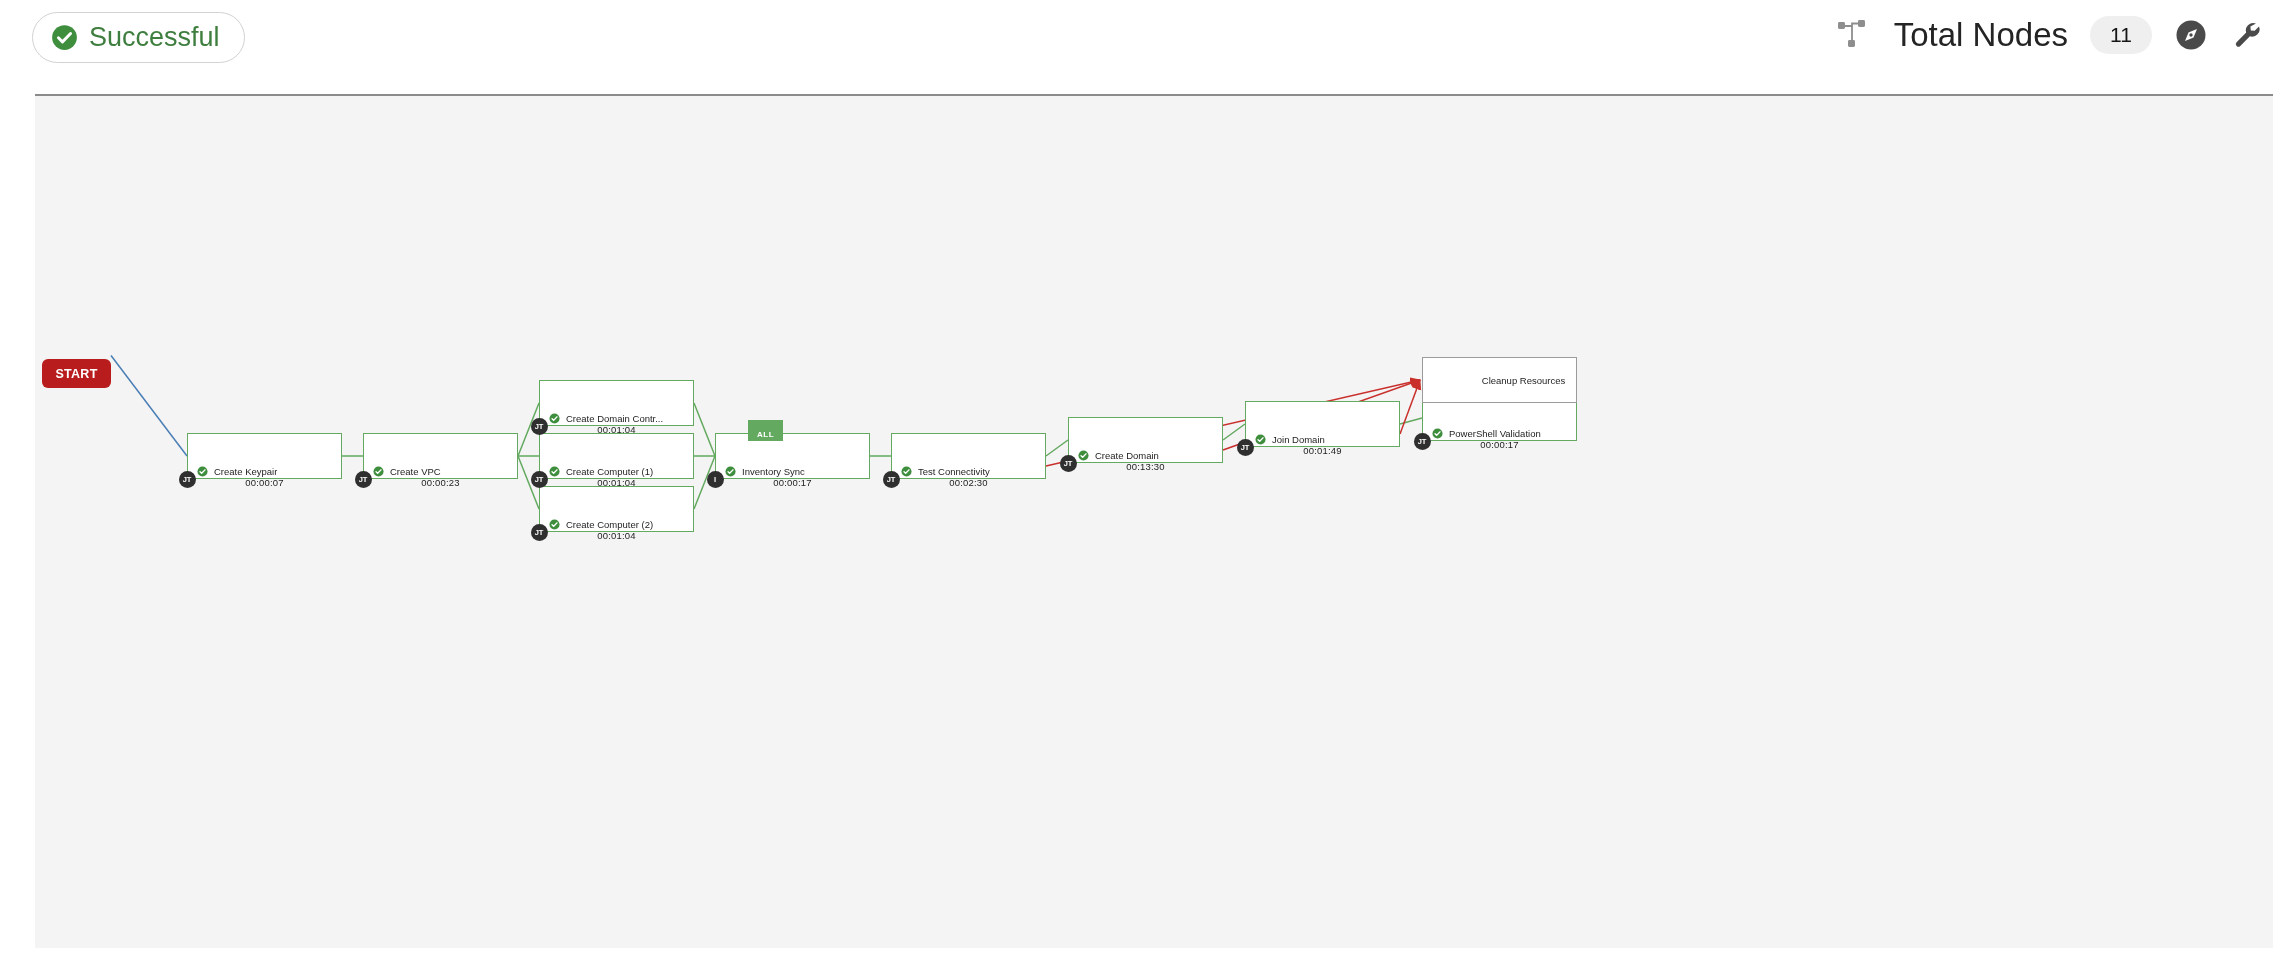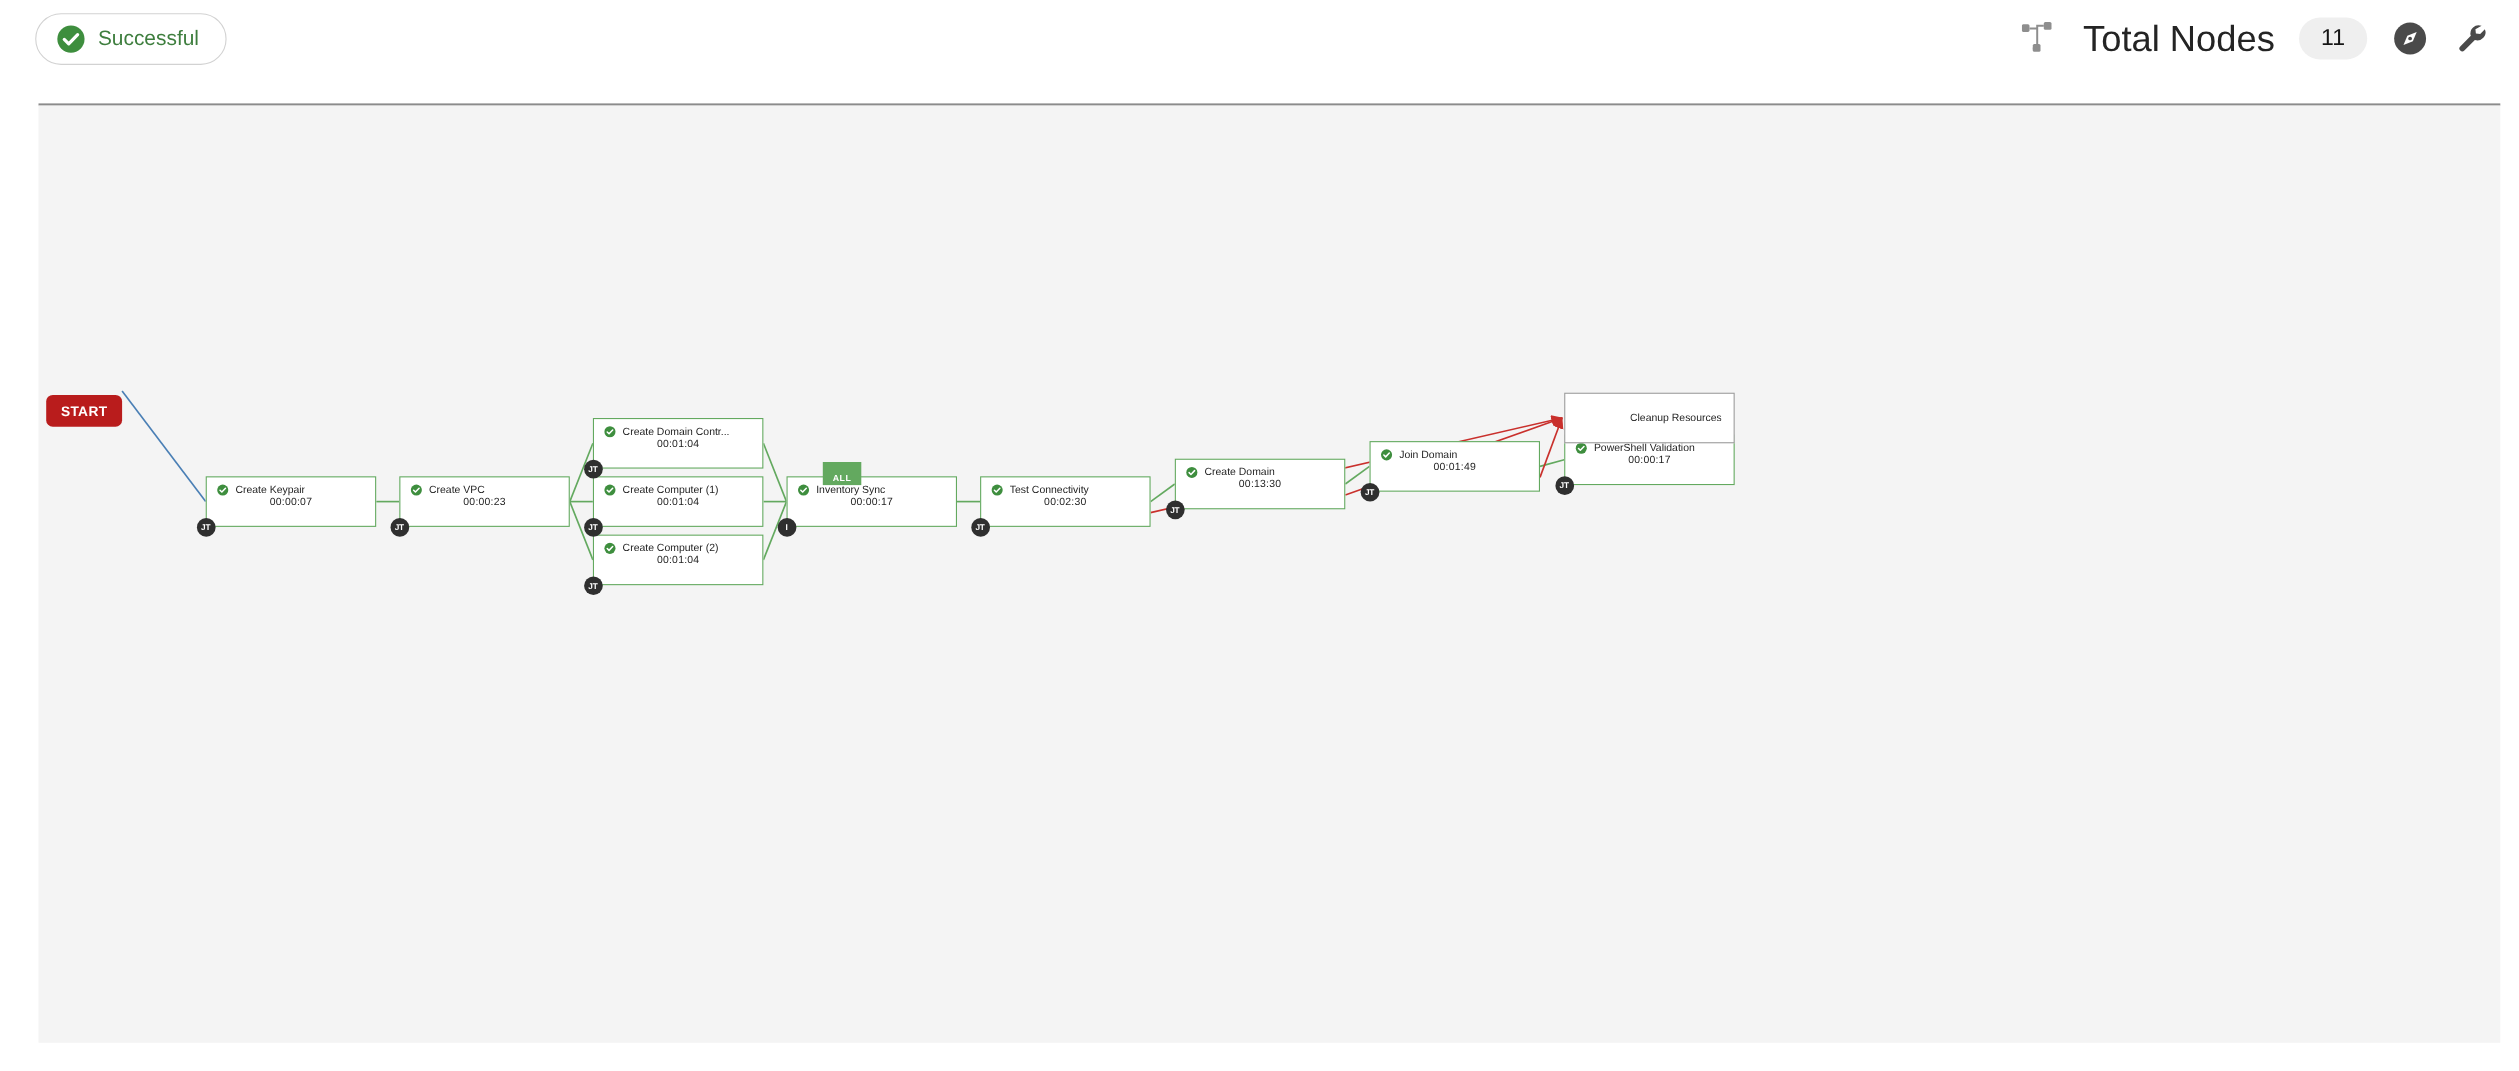--- a/index.html
+++ b/index.html
@@ -36,21 +36,21 @@
     display: flex;
     align-items: center;
     gap: 11px;
     border: 1px solid #d2d2d2;
     border-radius: 28px;
     padding: 9px 24px 9px 18px;
     background: #ffffff;
   }
   #status-badge .chk { width: 27px; height: 27px; flex: 0 0 auto; display:block; }
   #status-label {
-    font-size: 19px;
+    font-size: 27px;
     color: #3e7e3e;
     white-space: nowrap;
   }
 
   #header-right {
     position: absolute;
     right: 26px; top: 0;
     height: 70px;
     display: flex;
     align-items: center;
@@ -100,20 +100,21 @@
     width: 155px;
     height: 46px;
     padding-top: 6px;
   }
   .node.pending { border-color: #9b9b9b; padding-left: 48px; }
   .node-title-row {
     display: flex;
     align-items: flex-end;
     gap: 6px;
     padding-left: 9px;
+    margin-top: 26px;
   }
   .node .status-dot { width: 11px; height: 11px; flex: 0 0 auto; display:block; }
   .node-title {
     font-size: 9.5px;
     color: #1d1d1d;
     white-space: nowrap;
     overflow: hidden;
   }
   .node-time {
     text-align: center;

